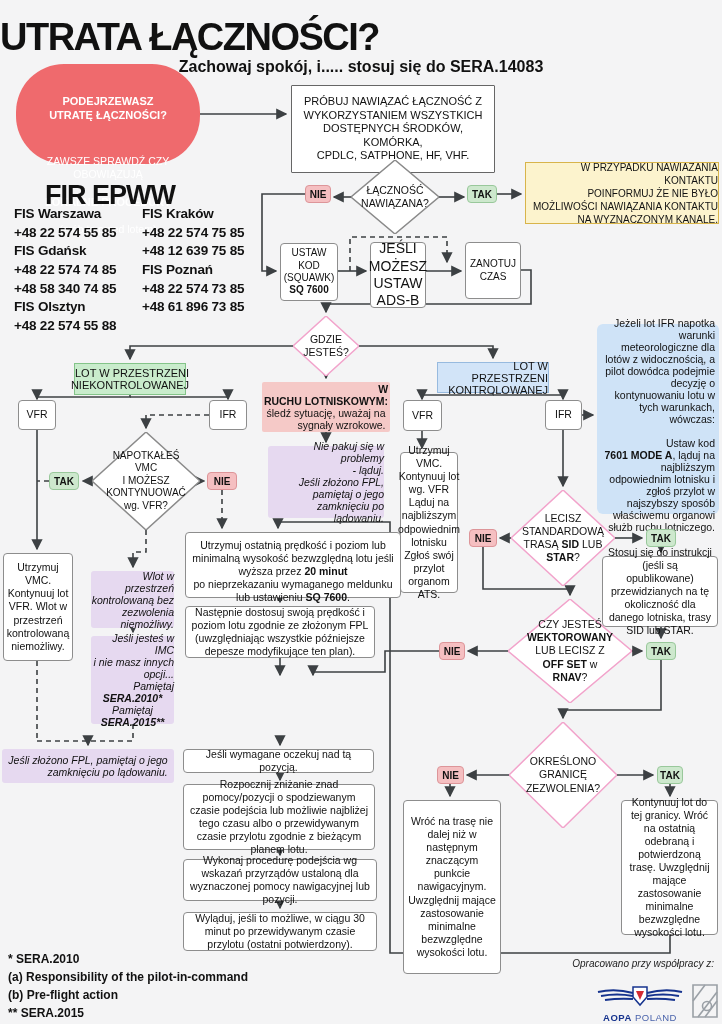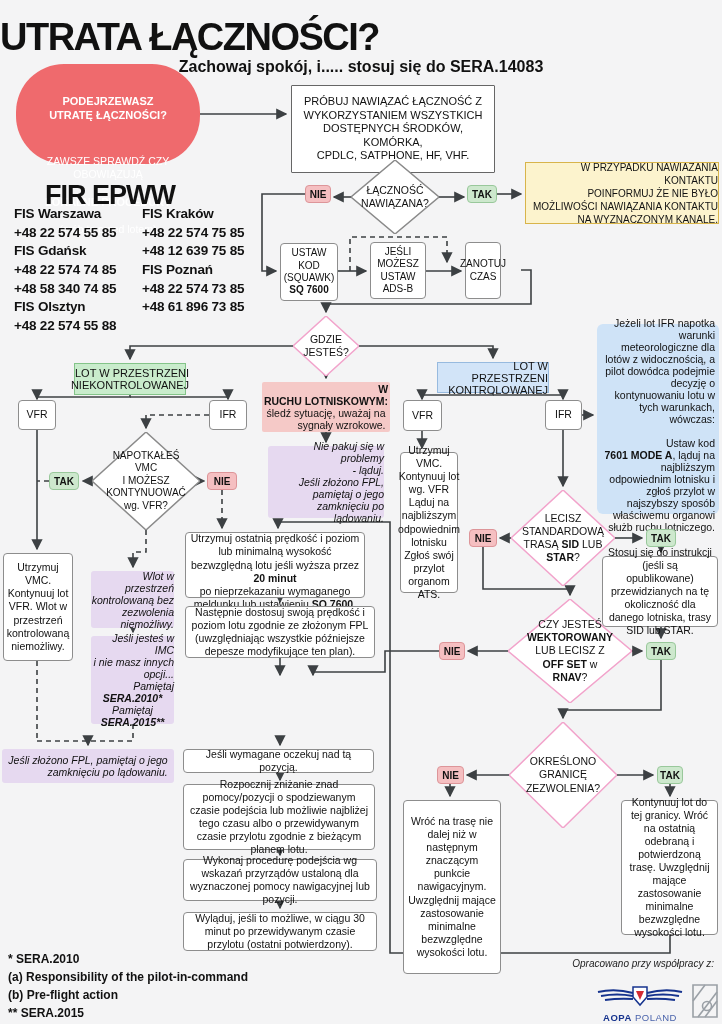--- a/index.html
+++ b/index.html
@@ -156,25 +156,25 @@
 POINFORMUJ ŻE NIE BYŁO
 MOŻLIWOŚCI NAWIĄZANIA KONTAKTU
 NA WYZNACZONYM KANALE.</div>
 
   <div class="c wbox node" style="left:280px;top:243px;width:58px;height:58px;font-size:10px;flex-direction:column">
     <span>USTAW
 KOD
 (SQUAWK)</span>
     <b>SQ 7600</b>
   </div>
-  <div class="c wbox node" style="left:370px;top:242px;width:56px;height:57px;font-size:10px">JEŚLI
+  <div class="c wbox node" style="left:370px;top:242px;width:56px;height:66px;font-size:14px">JEŚLI
 MOŻESZ
 USTAW
 ADS-B</div>
-  <div class="c wbox node" style="left:465px;top:242px;width:36px;height:57px;font-size:10px">ZANOTUJ
+  <div class="c wbox node" style="left:465px;top:242px;width:56px;height:57px;font-size:10px">ZANOTUJ
 CZAS</div>
 
   <div class="c d" style="left:293px;top:316px;width:66px;height:60px">
     <svg viewBox="0 0 100 100" preserveAspectRatio="none">
         <polygon points="50,0 100,50 50,100 0,50" fill="#fff" stroke="#f2a3cb" stroke-width="1.5" vector-effect="non-scaling-stroke"></polygon>
       </svg>
     <div class="dtext">GDZIE
 JESTEŚ?</div>
   </div>
 
@@ -253,21 +253,21 @@
 i nie masz innych
 opcji...
 Pamiętaj</span>
     <b class="blk">SERA.2010*</b>
     <span>Pamiętaj</span>
     <b class="blk">SERA.2015**</b>
   </div>
   <div class="c fill purple node" style="left:2px;top:749px;width:172px;height:34px;font-size:10.5px">Jeśli złożono FPL, pamiętaj o jego
 zamknięciu po lądowaniu.</div>
 
-  <div class="c wbox node" style="left:185px;top:532px;width:180px;height:66px">
+  <div class="c wbox node" style="left:185px;top:532px;width:216px;height:66px">
     <span>
       <span>Utrzymuj ostatnią prędkość i poziom lub minimalną wysokość bezwzględną lotu jeśli wyższa przez </span><b>20 minut</b><span>
 po nieprzekazaniu wymaganego meldunku lub ustawieniu </span><b>SQ 7600</b><span>.</span>
     </span>
   </div>
   <div class="c wbox node" style="left:185px;top:606px;width:190px;height:52px">Następnie dostosuj swoją prędkość i poziom lotu zgodnie ze złożonym FPL (uwzględniając wszystkie późniejsze depesze modyfikujące ten plan).</div>
   <div class="c wbox node" style="left:183px;top:749px;width:191px;height:24px">Jeśli wymagane oczekuj nad tą pozycją.</div>
   <div class="c wbox node" style="left:183px;top:784px;width:192px;height:66px">Rozpocznij zniżanie znad pomocy/pozycji o spodziewanym czasie podejścia lub możliwie najbliżej tego czasu albo o przewidywanym czasie przylotu zgodnie z bieżącym planem lotu.</div>
   <div class="c wbox node" style="left:183px;top:859px;width:194px;height:42px">Wykonaj procedurę podejścia wg wskazań przyrządów ustaloną dla wyznaczonej pomocy nawigacyjnej lub pozycji.</div>
   <div class="c wbox node" style="left:183px;top:912px;width:194px;height:39px">Wyląduj, jeśli to możliwe, w ciągu 30 minut po przewidywanym czasie przylotu (ostatni potwierdzony).</div>

